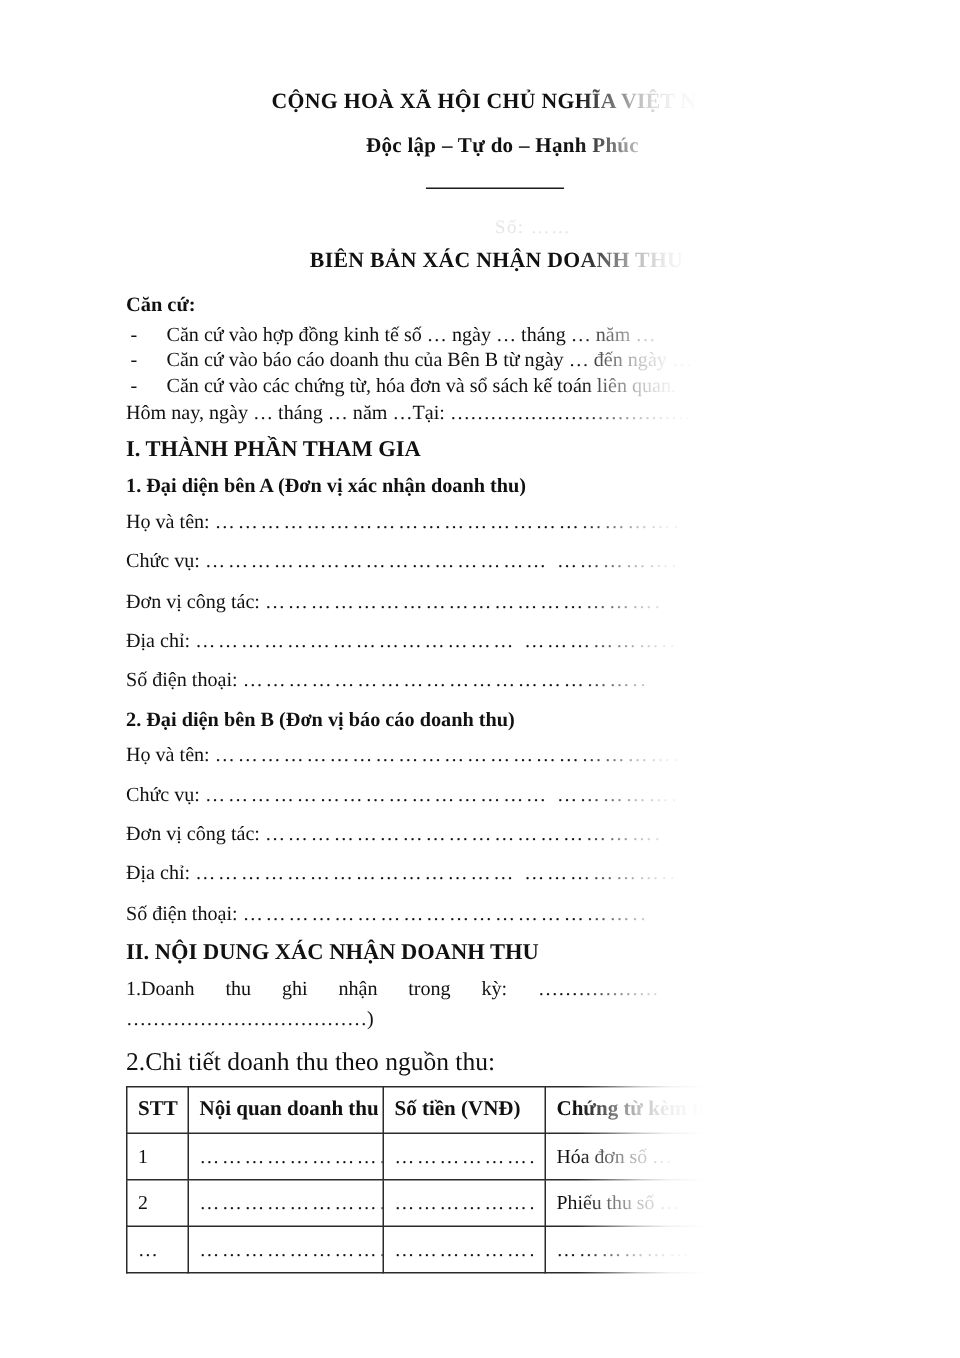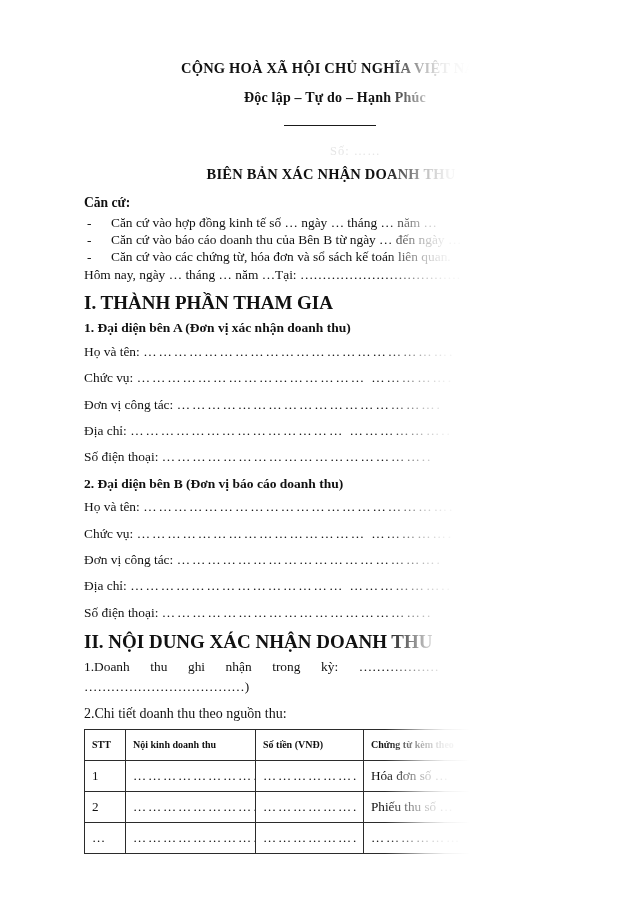--- a/index.html
+++ b/index.html
@@ -172,21 +172,21 @@
   p.line {
     margin: 0 0 4px 0;
     white-space: nowrap;
     font-size: 13.4px;
   }
 
   .gap-top-10 { margin-top: 12px; }
 
   h2.sec {
     font-weight: bold;
-    font-size: 19px;
+    font-size: 15px;
     margin: 12px 0 9px 0;
     white-space: nowrap;
   }
   h3.sub {
     font-weight: bold;
     font-size: 13.5px;
     margin: 0 0 10px 0;
     white-space: nowrap;
   }
 
@@ -206,21 +206,21 @@
     font-size: 13.4px;
     width: 355px;
   }
   .justified-2 {
     margin: 6px 0 0 0;
     font-size: 13.4px;
     white-space: nowrap;
   }
   .p-detail {
     margin: 14px 0 8px 0;
-    font-size: 14px;
+    font-size: 17px;
     white-space: nowrap;
   }
 
   
   table.rev {
     border-collapse: collapse;
     width: 470px;
     table-layout: fixed;
     font-size: 13.2px;
     margin-top: 2px;
@@ -230,21 +230,21 @@
     border: 1px solid #2b2b2b;
     padding: 6px 7px;
     text-align: left;
     vertical-align: middle;
     height: 18px;
     white-space: nowrap;
     overflow: hidden;
   }
   table.rev th {
     font-weight: bold;
-    font-size: 10px;
+    font-size: 14px;
   }
   table.rev col.c1 { width: 41px; }
   table.rev col.c2 { width: 130px; }
   table.rev col.c3 { width: 108px; }
   table.rev col.c4 { width: 191px; }
   td.dotcell {
     letter-spacing: 1.8px;
   }
 </style>
 </head>
@@ -345,21 +345,21 @@
       <table class="rev">
         <colgroup>
           <col class="c1">
             <col class="c2">
             <col class="c3">
             <col class="c4">
         </colgroup>
         <thead>
           <tr>
             <th>STT</th>
-            <th>Nội kinh doanh thu</th>
+            <th>Nội quan doanh thu</th>
             <th>Số tiền (VNĐ)</th>
             <th>Chứng từ kèm theo</th>
           </tr>
         </thead>
         <tbody>
           <tr>
             <td>1</td>
             <td class="dotcell">……………………….</td>
             <td class="dotcell">……………….</td>
             <td>Hóa đơn số …</td>

